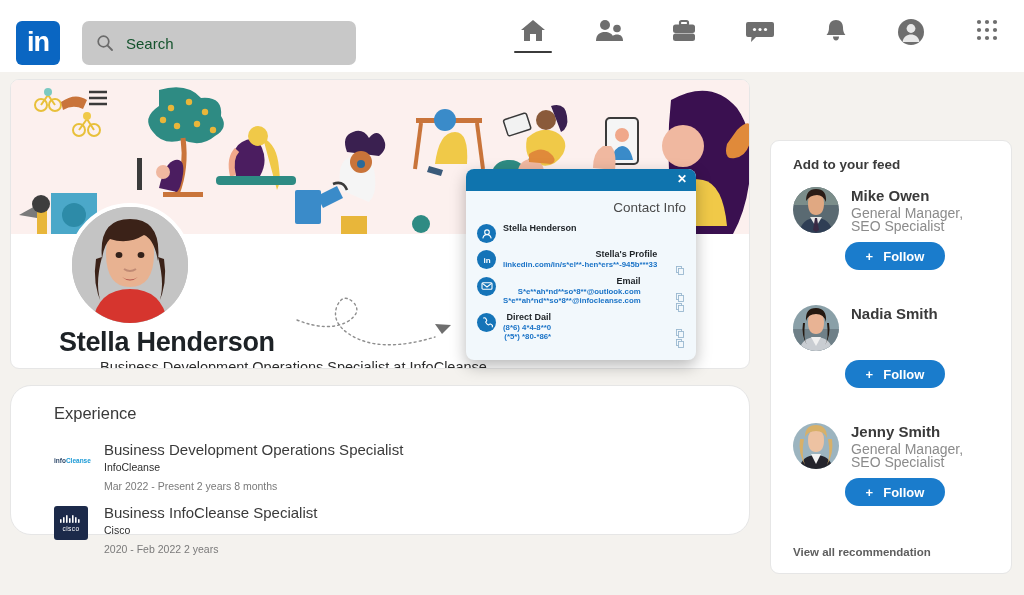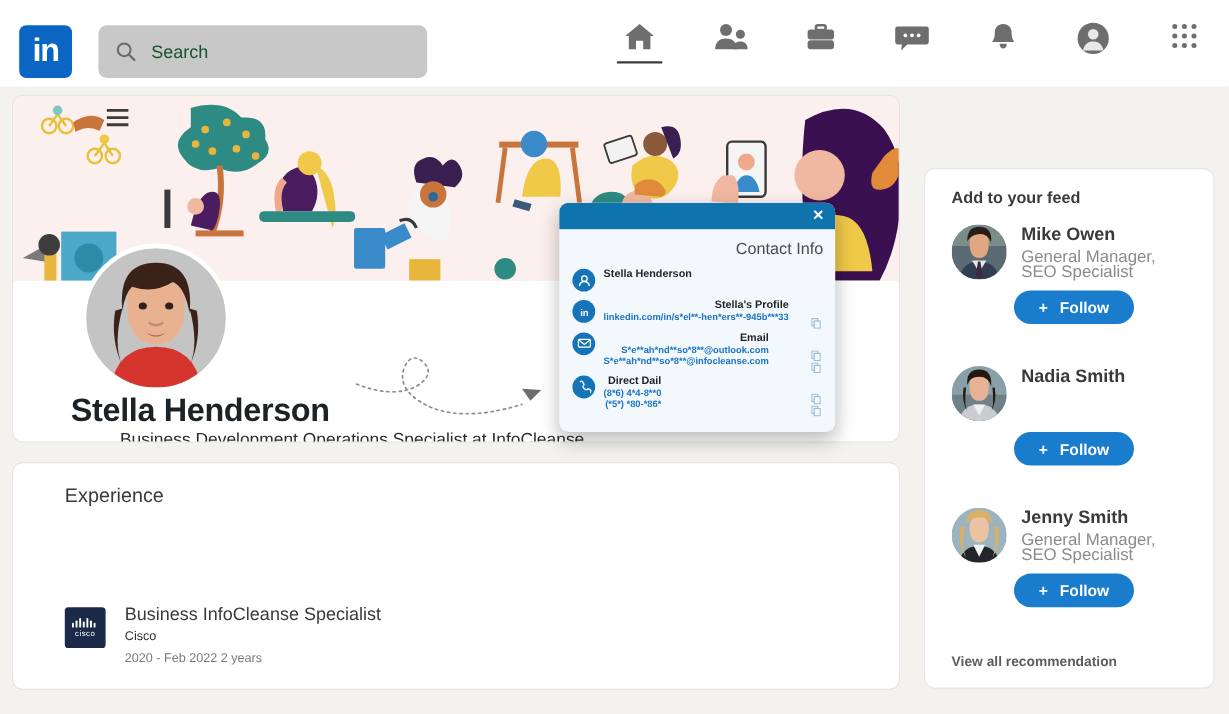--- a/index.html
+++ b/index.html
@@ -105,22 +105,22 @@
     background: #1574b8; flex: 0 0 auto; margin-right: 7px; margin-top: 1px;
     display: flex; align-items: center; justify-content: center;
   }
   .ci-lbl { font-size: 9px; font-weight: bold; color: #1d2226; line-height: 11px; }
   .ci-val { font-size: 7.8px; color: #1a73c7; font-weight: bold; line-height: 9.5px; white-space: nowrap; }
   .copy-ic { position: absolute; right: 2px; }
 
   
   .exp-card {
     position: absolute; left: 10px; top: 385px;
-    width: 740px; height: 190px;
-    background: #fff; border-radius: 9px; border: 1px solid #e6e6e6;
+    width: 740px; height: 150px;
+    background: #fff; border-radius: 21px; border: 1px solid #e6e6e6;
   }
   .exp-title { position: absolute; left: 43px; top: 18px; font-size: 16.5px; color: #3a3a3a; }
   .exp-item { position: absolute; left: 43px; display: flex; }
   .exp-logo { width: 38px; height: 38px; flex: 0 0 auto; margin-right: 12px; display:flex; align-items:center; }
   .exp-role { font-size: 15px; color: #3a3a3a; line-height: 18px; }
   .exp-co { font-size: 10.5px; color: #2d2d2d; margin-top: 2px; }
   .exp-dates { font-size: 10.5px; color: #7a7a7a; margin-top: 7px; }
   .cisco-logo {
     width: 34px; height: 34px; background: #1c2a4a; border-radius: 3px;
     display: flex; flex-direction: column; align-items: center; justify-content: center;
@@ -466,20 +466,30 @@
             <rect x="2.5" y="2.5" width="5" height="6" fill="#f2f8fc" stroke="#9ab8d0" stroke-width="0.9"></rect>
           </svg>
       </span>
     </div>
   </div>
 </div>
 
 <div class="exp-card">
   <div class="exp-title">Experience</div>
 
+  <div class="exp-item" style="top:55px">
+    <div class="exp-logo">
+      <span class="ic-logo-txt"><span style="color:#2f4a6b">info</span><span style="color:#1b9ad6">Cleanse</span></span>
+    </div>
+    <div>
+      <div class="exp-role">Business Development Operations Specialist</div>
+      <div class="exp-co">InfoCleanse</div>
+      <div class="exp-dates">Mar 2022 - Present 2 years 8 months</div>
+    </div>
+  </div>
 
   <div class="exp-item" style="top:118px">
     <div class="exp-logo">
       <div class="cisco-logo">
         <svg width="22" height="9" viewBox="0 0 22 9">
           <g fill="#fff">
             <rect x="0" y="4" width="1.6" height="4" rx="0.8"></rect>
             <rect x="3" y="2" width="1.6" height="6" rx="0.8"></rect>
             <rect x="6" y="0" width="1.6" height="8" rx="0.8"></rect>
             <rect x="9" y="3" width="1.6" height="5" rx="0.8"></rect>

